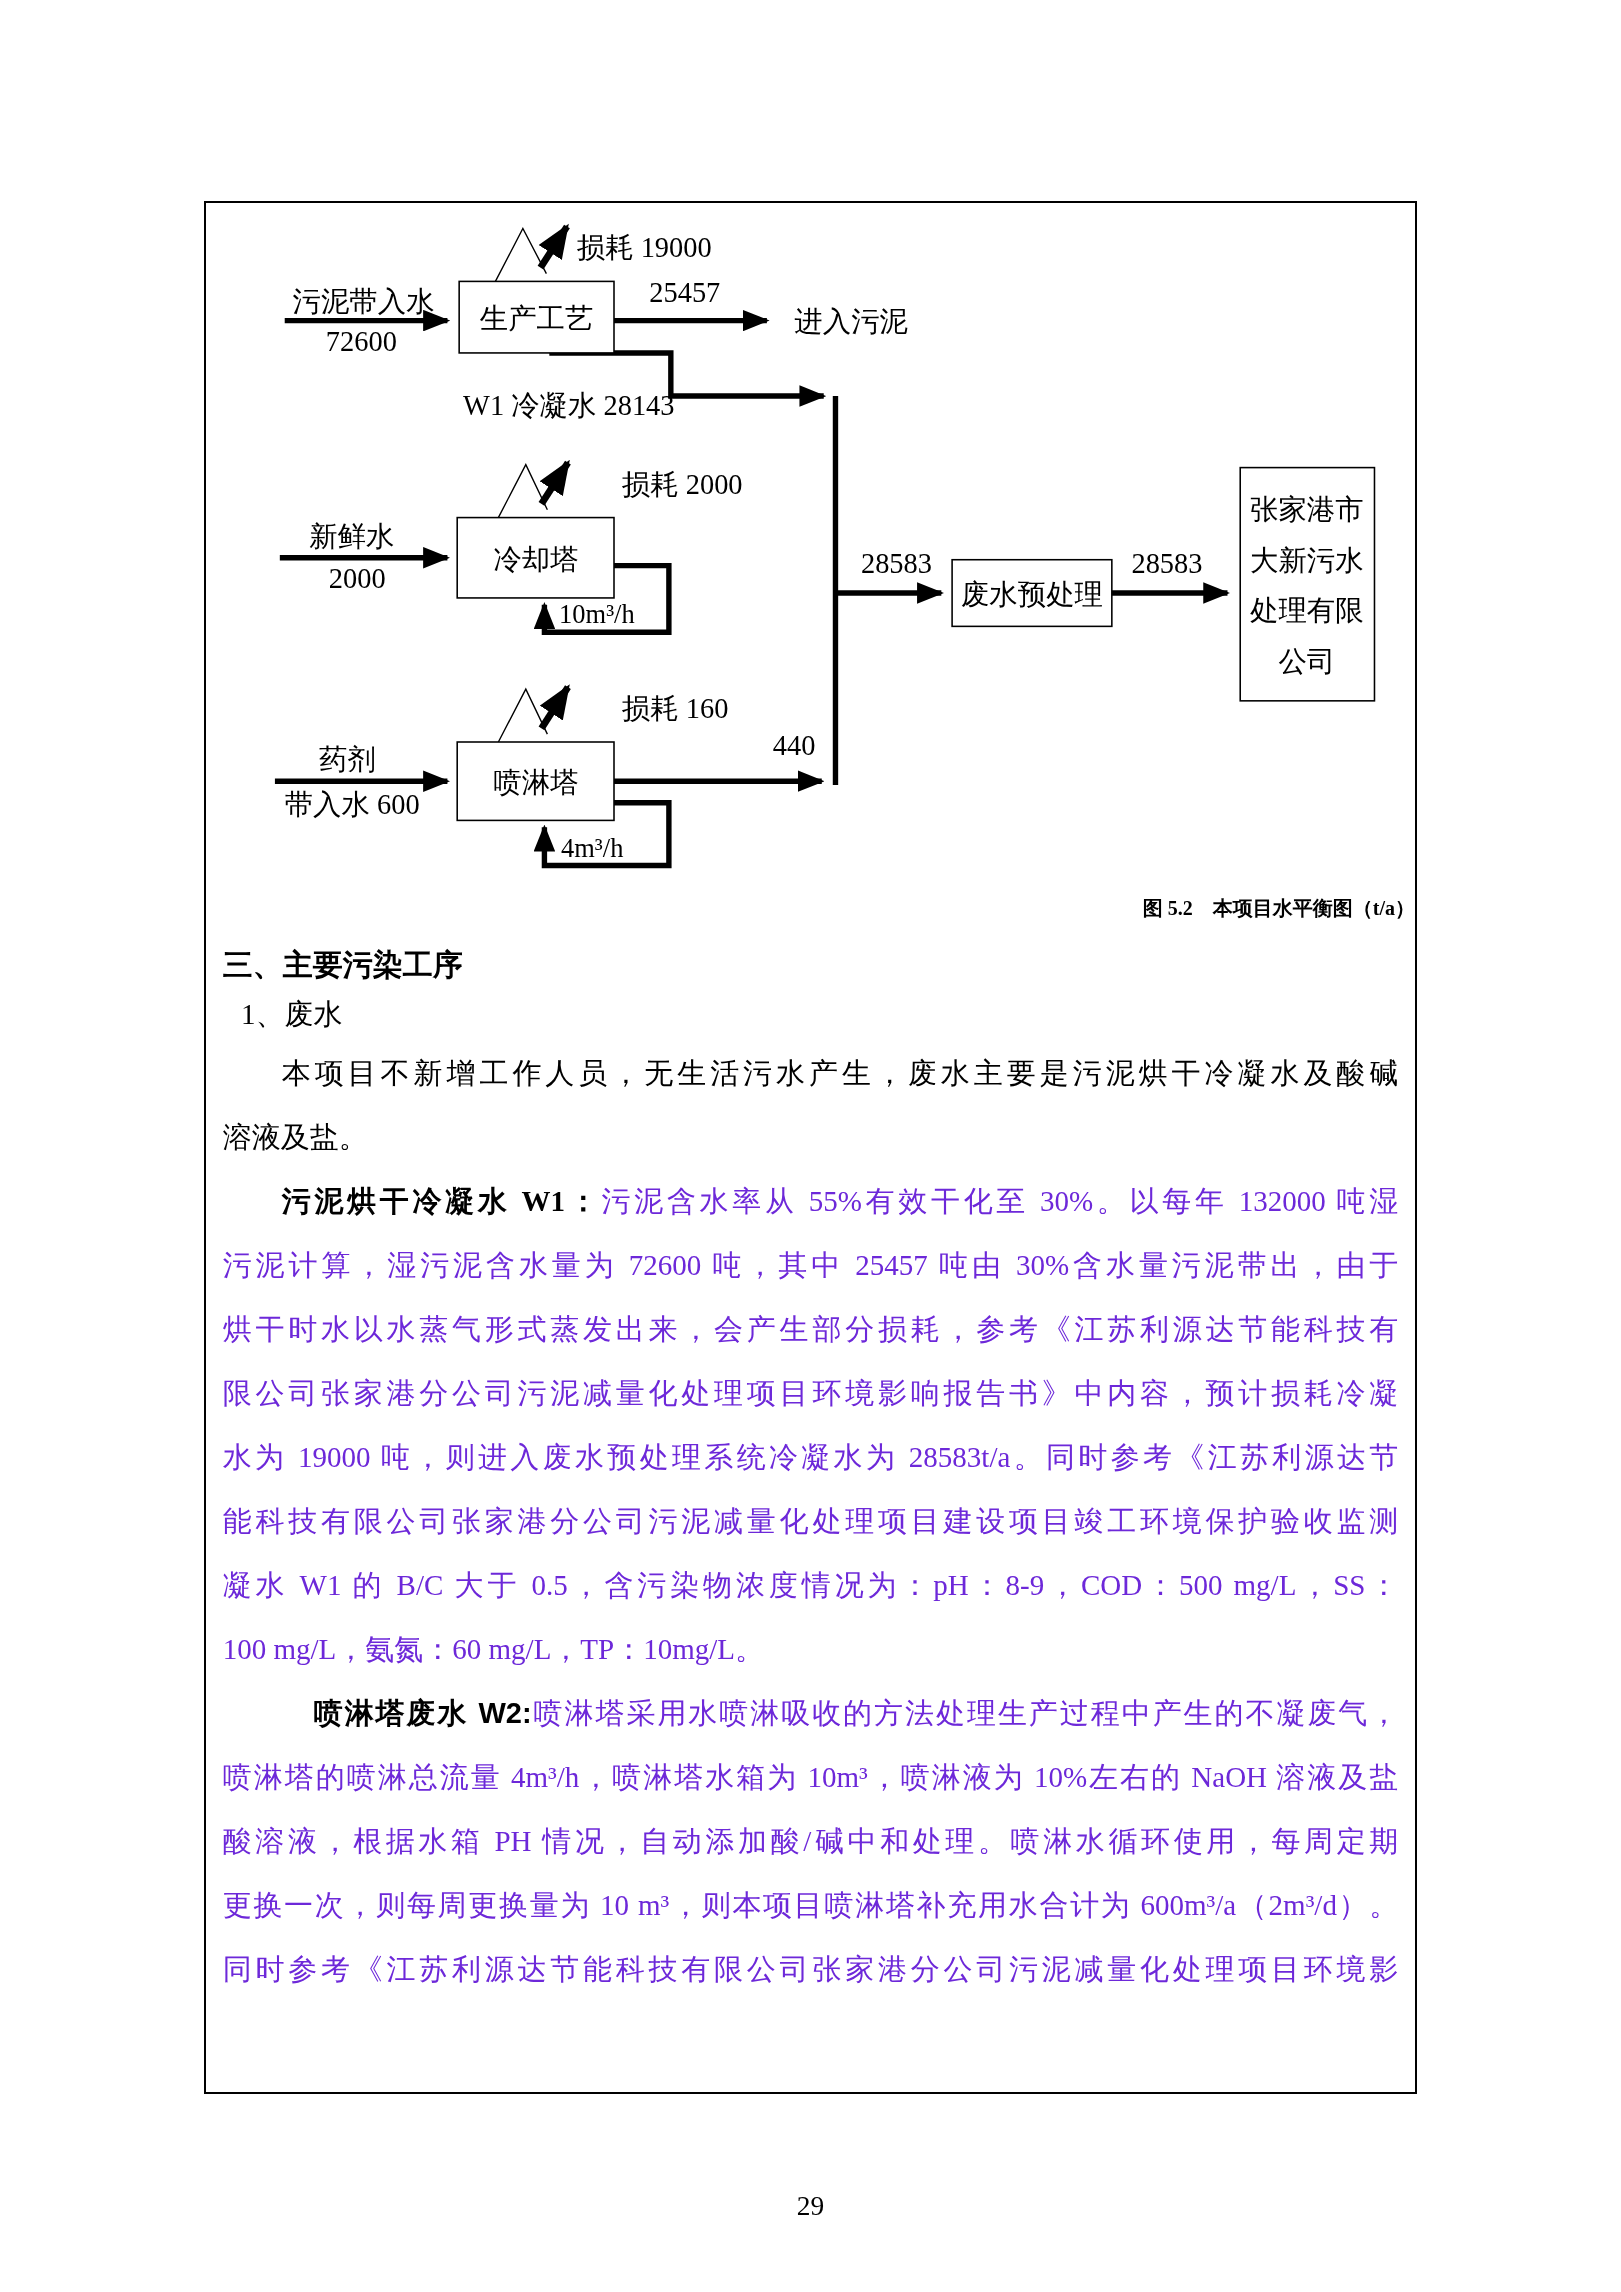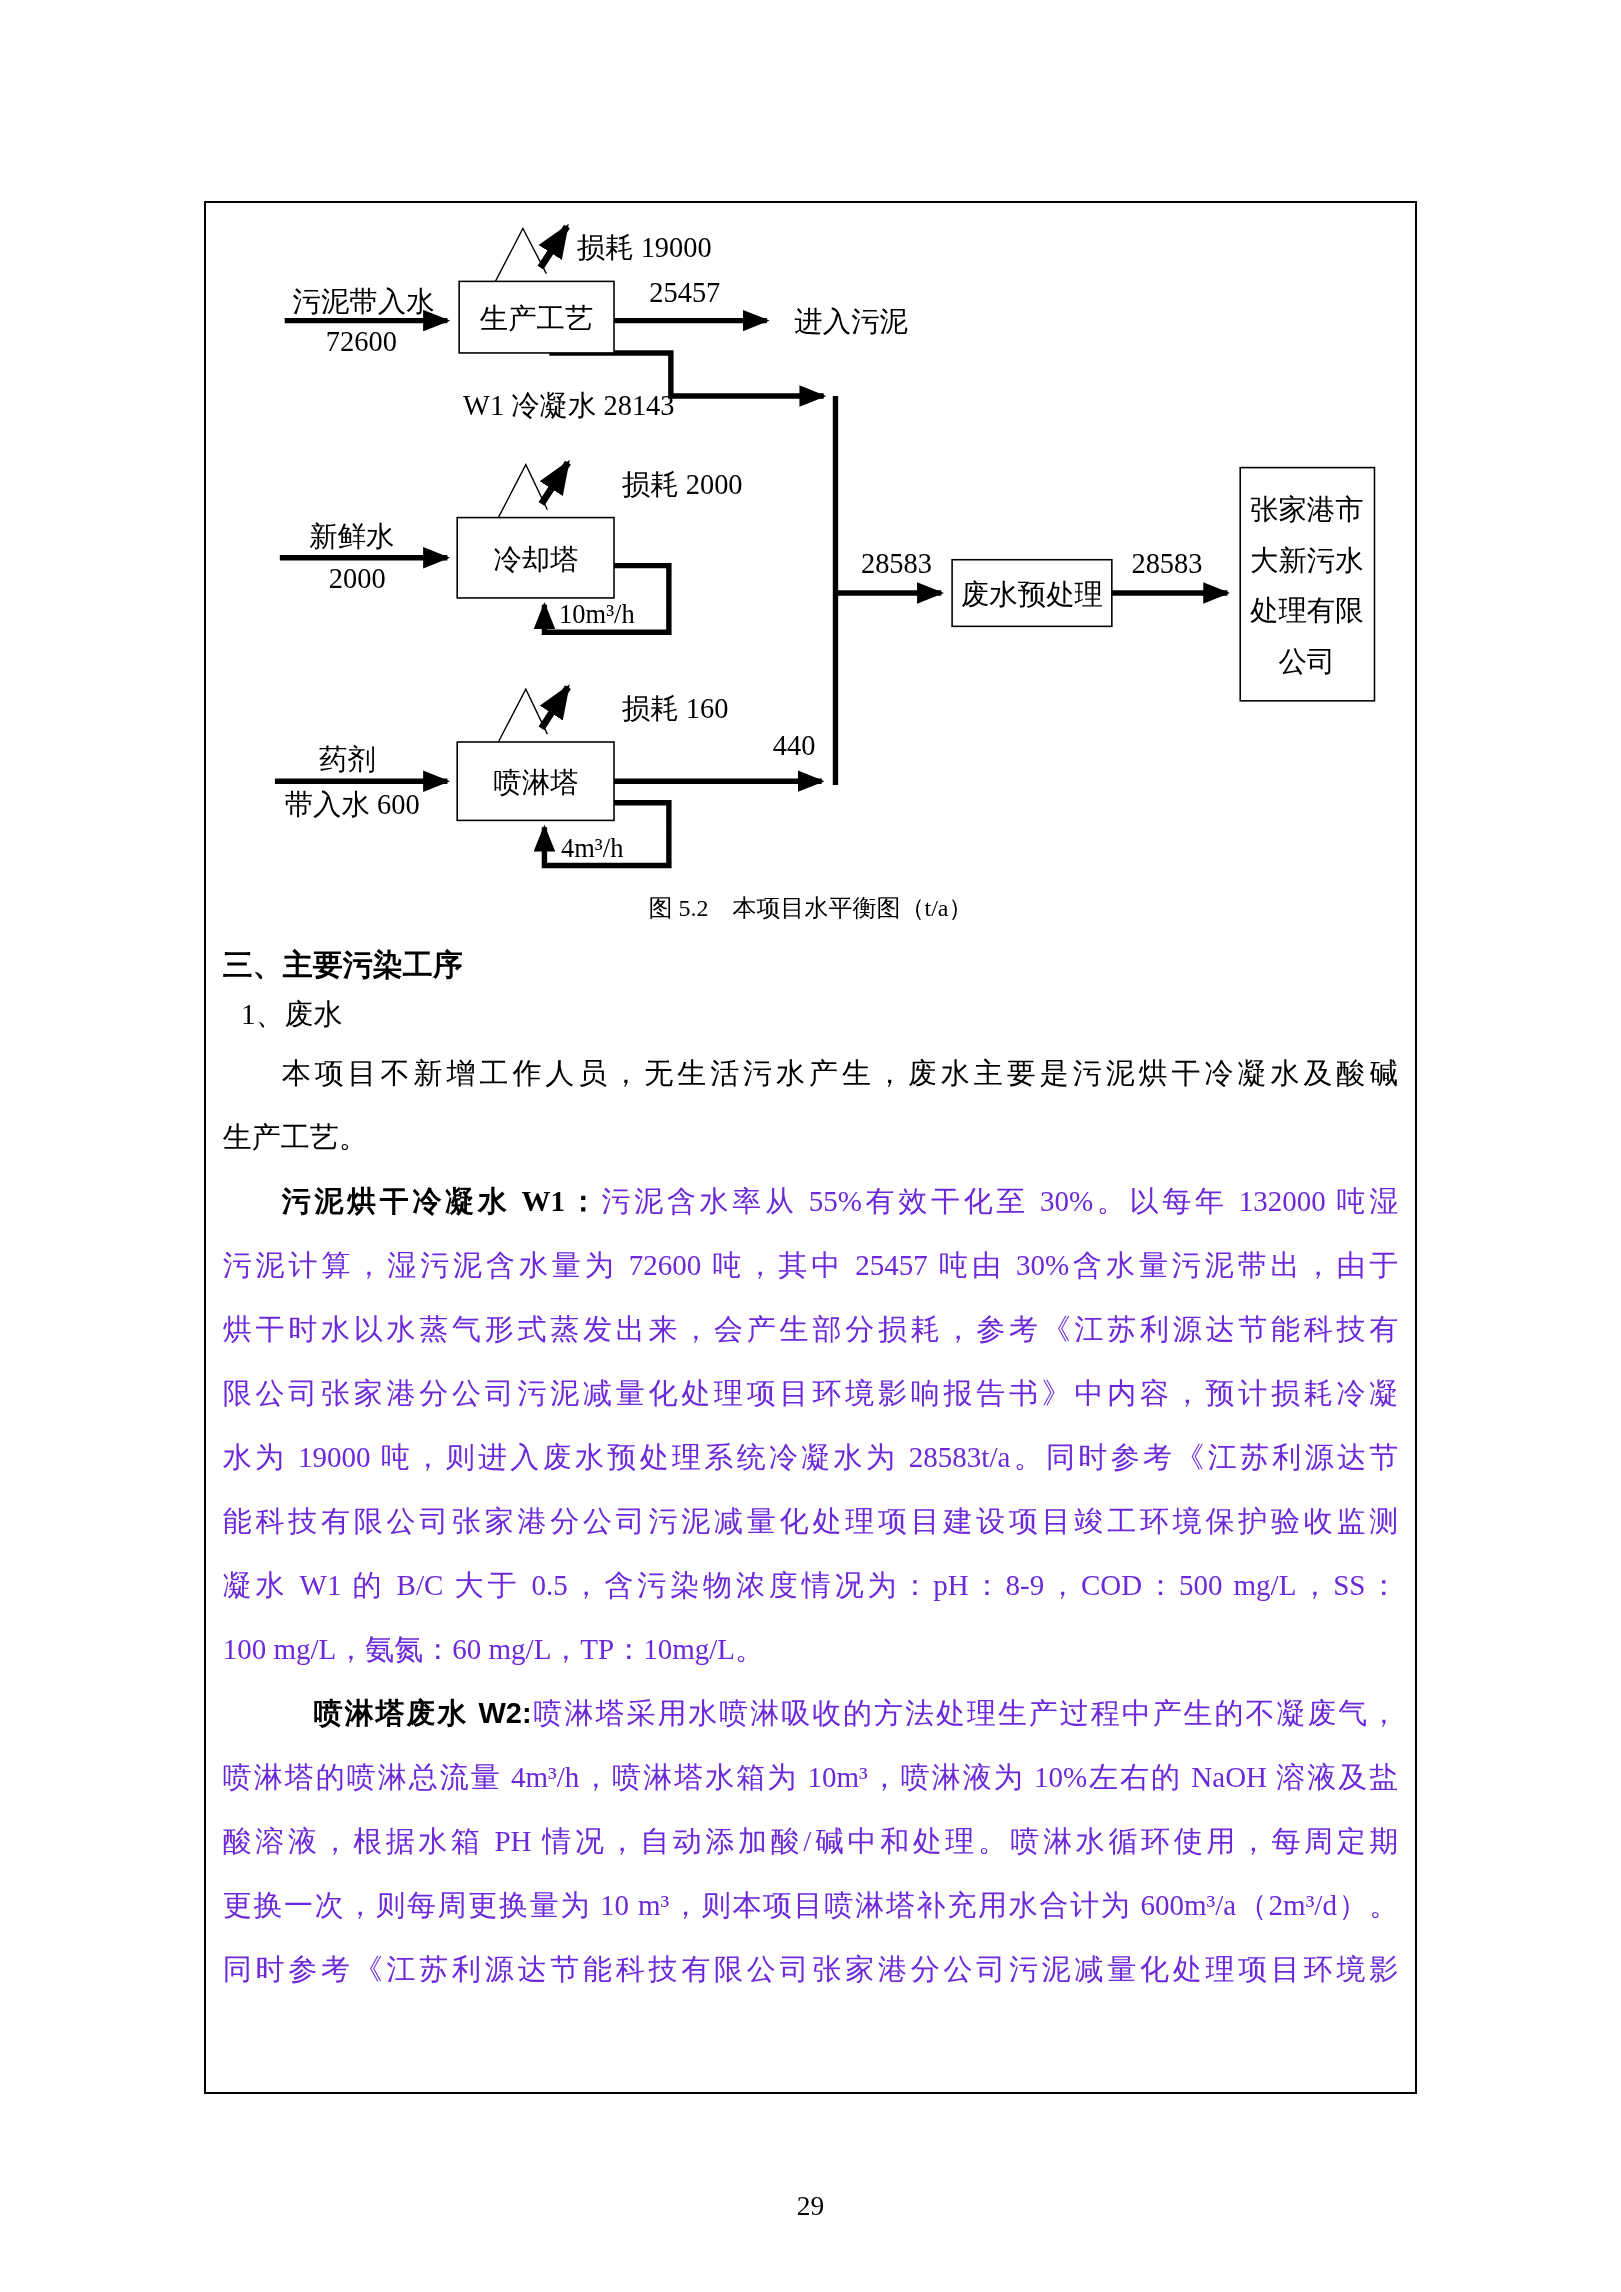--- a/index.html
+++ b/index.html
@@ -12,21 +12,21 @@
     border:2.9px solid #000;box-sizing:border-box;background:#fff;overflow:hidden;
   }
   .diagram{display:block;}
   .diagram text{font-family:"Liberation Serif","DejaVu Serif",serif;font-size:29px;fill:#000;}
   .diagram text.small{font-size:27px;}
   .diagram .box{fill:#fff;stroke:#000;stroke-width:1.6;}
   .diagram .flow{stroke:#000;stroke-width:5.5;fill:none;}
   .diagram .thin{stroke:#000;stroke-width:1.4;fill:none;}
   .diagram .lossarrow{stroke:#000;stroke-width:7;fill:none;}
   .caption{
-    text-align:center;font-weight:normal;font-size:24px;line-height:39px;height:39px;
+    text-align:right;font-weight:bold;font-size:20px;line-height:39px;height:39px;
   }
   .heading{
     font-weight:bold;font-size:30px;line-height:41px;height:41px;
     padding-left:16.7px;margin-top:15.7px;
   }
   .subheading{
     font-size:29px;line-height:41px;height:41px;padding-left:35px;margin-top:9.8px;
   }
   .body-lines{margin-top:5.9px;padding:0 16.7px;}
   .line{
@@ -119,21 +119,21 @@
     </g>
   </svg>
 
   <div class="caption">图 5.2　本项目水平衡图（t/a）</div>
 
   <div class="heading">三、主要污染工序</div>
   <div class="subheading">1、废水</div>
 
   <div class="body-lines">
       <div class="line ind"><span class="seg-k">本项目不新增工作人员，无生活污水产生，废水主要是污泥烘干冷凝水及酸碱</span></div>
-      <div class="line nj"><span class="seg-k">生产工艺。</span></div>
+      <div class="line nj"><span class="seg-k">溶液及盐。</span></div>
       <div class="line ind"><span class="seg-kb">污泥烘干冷凝水 W1：</span><span class="seg-r">污泥含水率从 55%有效干化至 30%。以每年 132000 吨湿</span></div>
       <div class="line"><span class="seg-r">污泥计算，湿污泥含水量为 72600 吨，其中 25457 吨由 30%含水量污泥带出，由于</span></div>
       <div class="line"><span class="seg-r">烘干时水以水蒸气形式蒸发出来，会产生部分损耗，参考《江苏利源达节能科技有</span></div>
       <div class="line"><span class="seg-r">限公司张家港分公司污泥减量化处理项目环境影响报告书》中内容，预计损耗冷凝</span></div>
       <div class="line"><span class="seg-r">水为 19000 吨，则进入废水预处理系统冷凝水为 28583t/a。同时参考《江苏利源达节</span></div>
       <div class="line"><span class="seg-r">能科技有限公司张家港分公司污泥减量化处理项目建设项目竣工环境保护验收监测</span></div>
       <div class="line"><span class="seg-r">凝水 W1 的 B/C 大于 0.5，含污染物浓度情况为：pH：8-9，COD：500 mg/L，SS：</span></div>
       <div class="line nj"><span class="seg-r">100 mg/L，氨氮：60 mg/L，TP：10mg/L。</span></div>
       <div class="line ind"><span class="seg-kh">喷淋塔废水 W2:</span><span class="seg-r">喷淋塔采用水喷淋吸收的方法处理生产过程中产生的不凝废气，</span></div>
       <div class="line"><span class="seg-r">喷淋塔的喷淋总流量 4m³/h，喷淋塔水箱为 10m³，喷淋液为 10%左右的 NaOH 溶液及盐</span></div>

